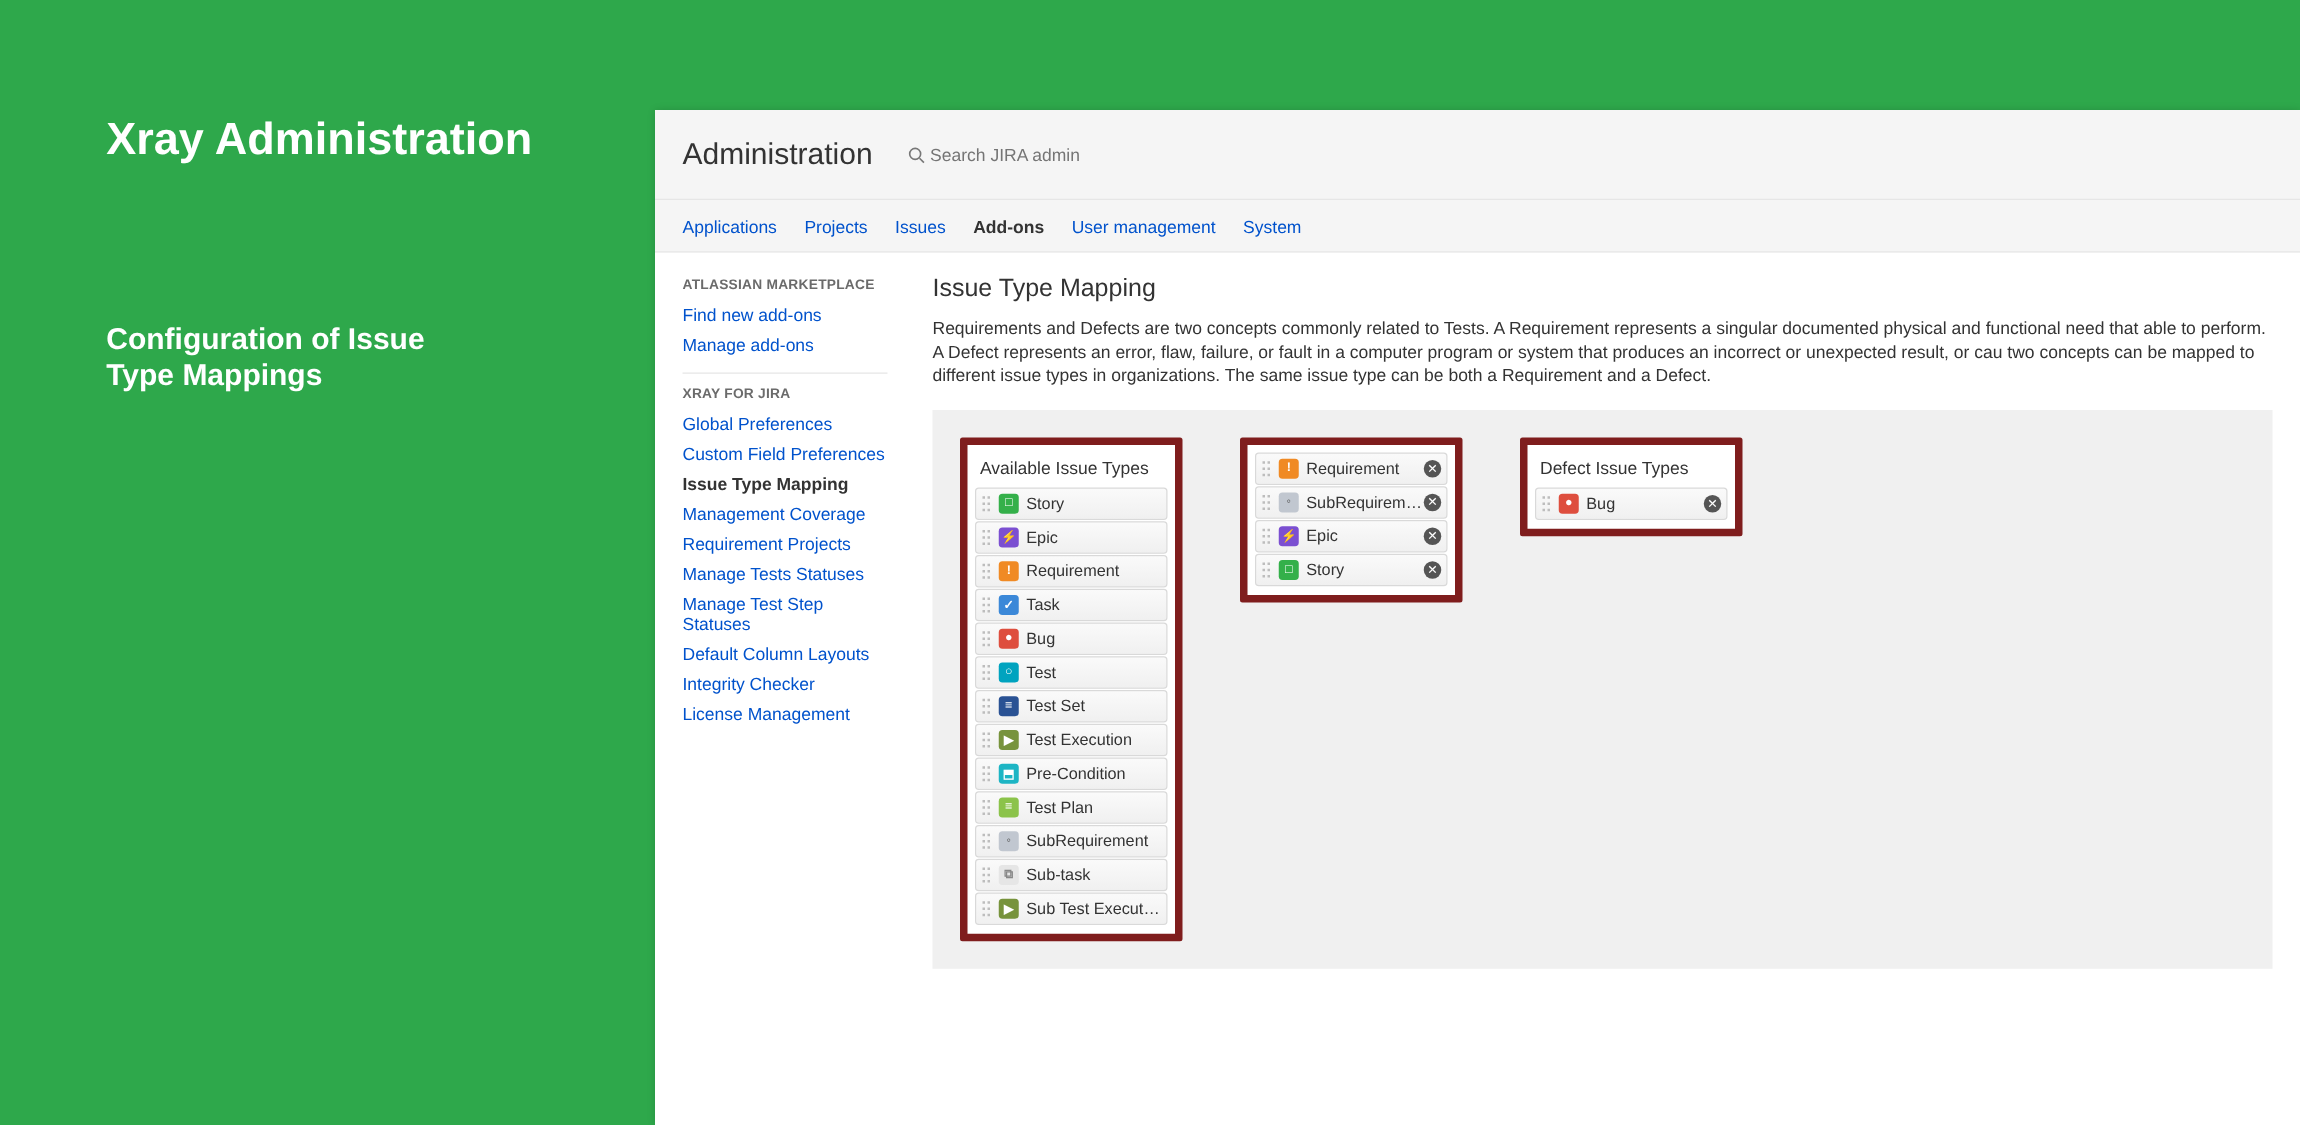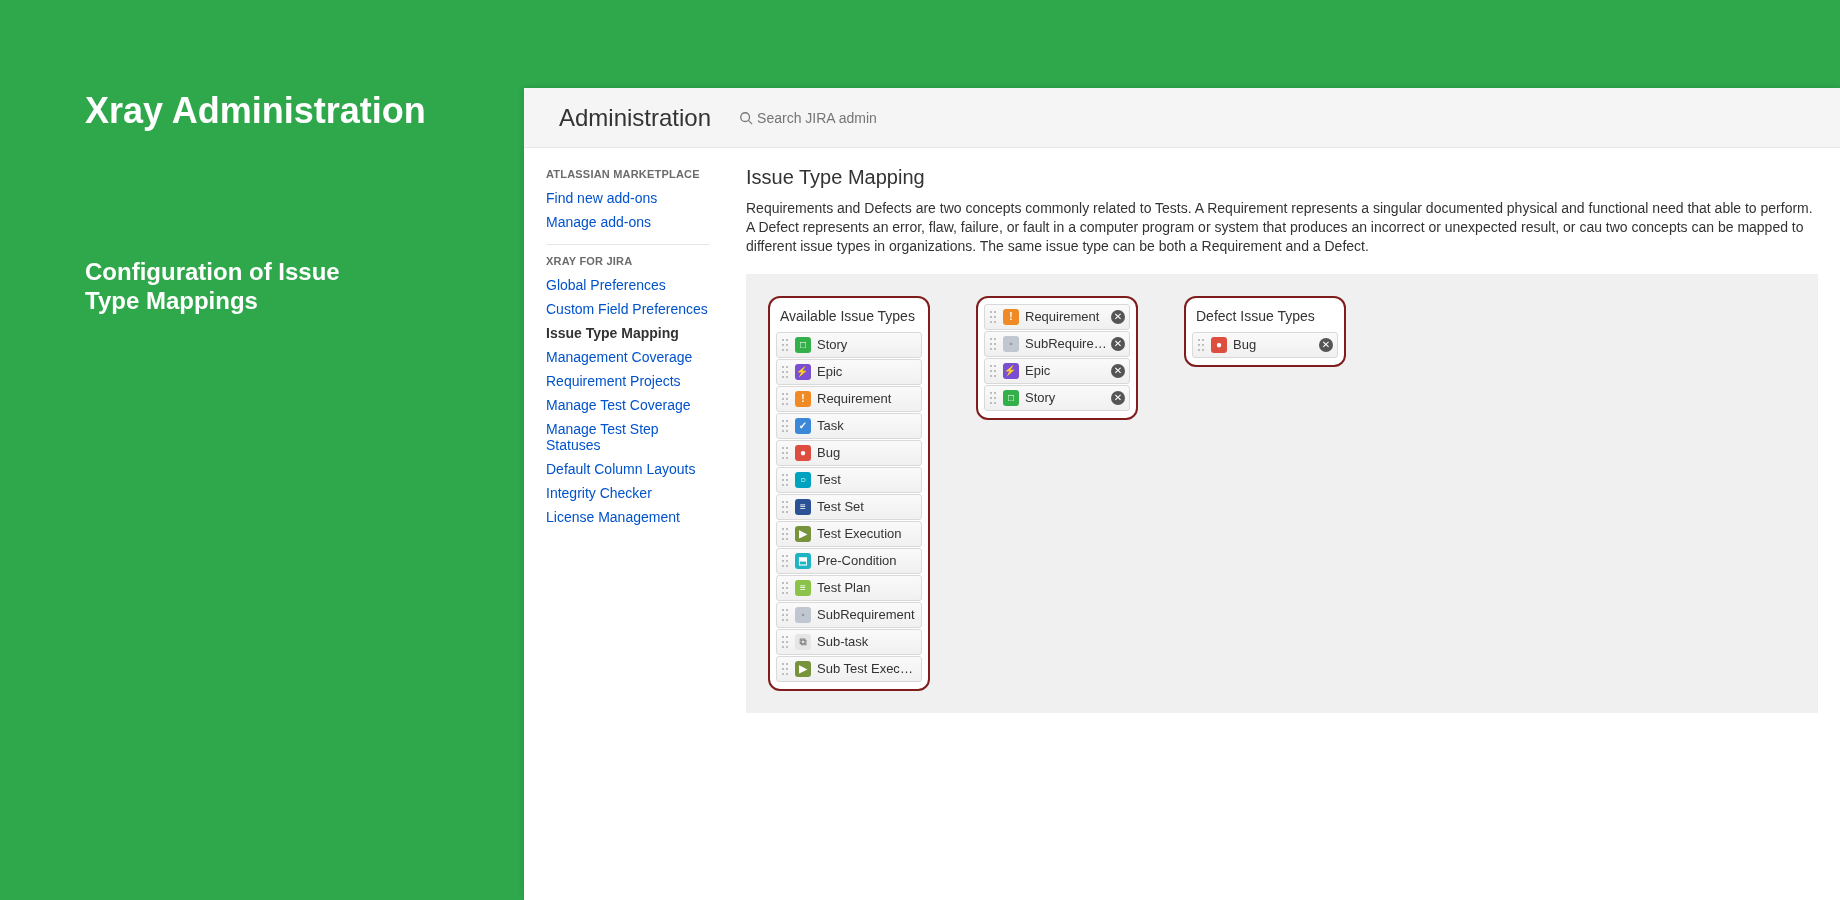--- a/index.html
+++ b/index.html
@@ -31,26 +31,26 @@
   .admin-panel {
     position: absolute;
     left: 524px;
     top: 88px;
     width: 1316px;
     height: 812px;
     background: #fff;
     box-shadow: 0 0 6px rgba(0,0,0,0.15);
   }
   .admin-header {
-    height: 60px;
+    height: 72px;
     background: #f5f5f5;
     border-bottom: 1px solid #e6e6e6;
     display: flex;
     align-items: center;
-    padding: 0 35px;
+    padding: 0 22px;
   }
   .admin-header h1 {
     font-size: 24px;
     font-weight: 400;
     color: #333;
     margin-right: 28px;
   }
   .search-wrap {
     display: flex;
     align-items: center;
@@ -127,24 +127,24 @@
     max-width: none;
   }
   .lists-area {
     background: #f0f0f0;
     padding: 22px;
     display: flex;
     gap: 46px;
     align-items: flex-start;
   }
   .col {
-    width: 162px;
+    width: 178px;
     background: #fff;
-    border: 2px solid #7f1d1d;
-    border-radius: 12px;
+    border: 6px solid #7f1d1d;
+    border-radius: 2px;
     padding: 6px;
   }
   .col-title {
     font-size: 14px;
     color: #333;
     padding: 4px 4px 8px 4px;
   }
   .item {
     display: flex;
     align-items: center;
@@ -218,36 +218,44 @@
     <h1>Administration</h1>
     <div class="search-wrap">
       <svg width="14" height="14" viewBox="0 0 16 16">
           <circle cx="7" cy="7" r="5" fill="none" stroke="#777" stroke-width="1.5"></circle>
           <line x1="11" y1="11" x2="15" y2="15" stroke="#777" stroke-width="1.5"></line>
         </svg>
       <input class="search-input" placeholder="Search JIRA admin" style="">
     </div>
   </div>
 
+  <div class="tabbar" id="tabbar">
+      <a>Applications</a>
+      <a>Projects</a>
+      <a>Issues</a>
+      <a class="active">Add-ons</a>
+      <a>User management</a>
+      <a>System</a>
+    </div>
 
   <div class="body-row">
     <div class="sidebar" id="sidebar">
         <div class="side-group">
           <div class="side-group-title">ATLASSIAN MARKETPLACE</div>
           <a class="side-item">Find new add-ons</a>
           <a class="side-item">Manage add-ons</a>
         </div>
         <div class="side-group">
           <div class="side-group-title">XRAY FOR JIRA</div>
           <a class="side-item">Global Preferences</a>
           <a class="side-item">Custom Field Preferences</a>
           <a class="side-item active">Issue Type Mapping</a>
           <a class="side-item">Management Coverage</a>
           <a class="side-item">Requirement Projects</a>
-          <a class="side-item">Manage Test Coverage</a>
+          <a class="side-item">Manage Tests Statuses</a>
           <a class="side-item">Manage Test Step Statuses</a>
           <a class="side-item">Default Column Layouts</a>
           <a class="side-item">Integrity Checker</a>
           <a class="side-item">License Management</a>
         </div>
       </div>
 
     <div class="main">
       <h2>Issue Type Mapping</h2>
       <p class="desc">Requirements and Defects are two concepts commonly related to Tests. A Requirement represents a singular documented physical and functional need that able to perform. A Defect represents an error, flaw, failure, or fault in a computer program or system that produces an incorrect or unexpected result, or cau two concepts can be mapped to different issue types in organizations. The same issue type can be both a Requirement and a Defect.</p>

